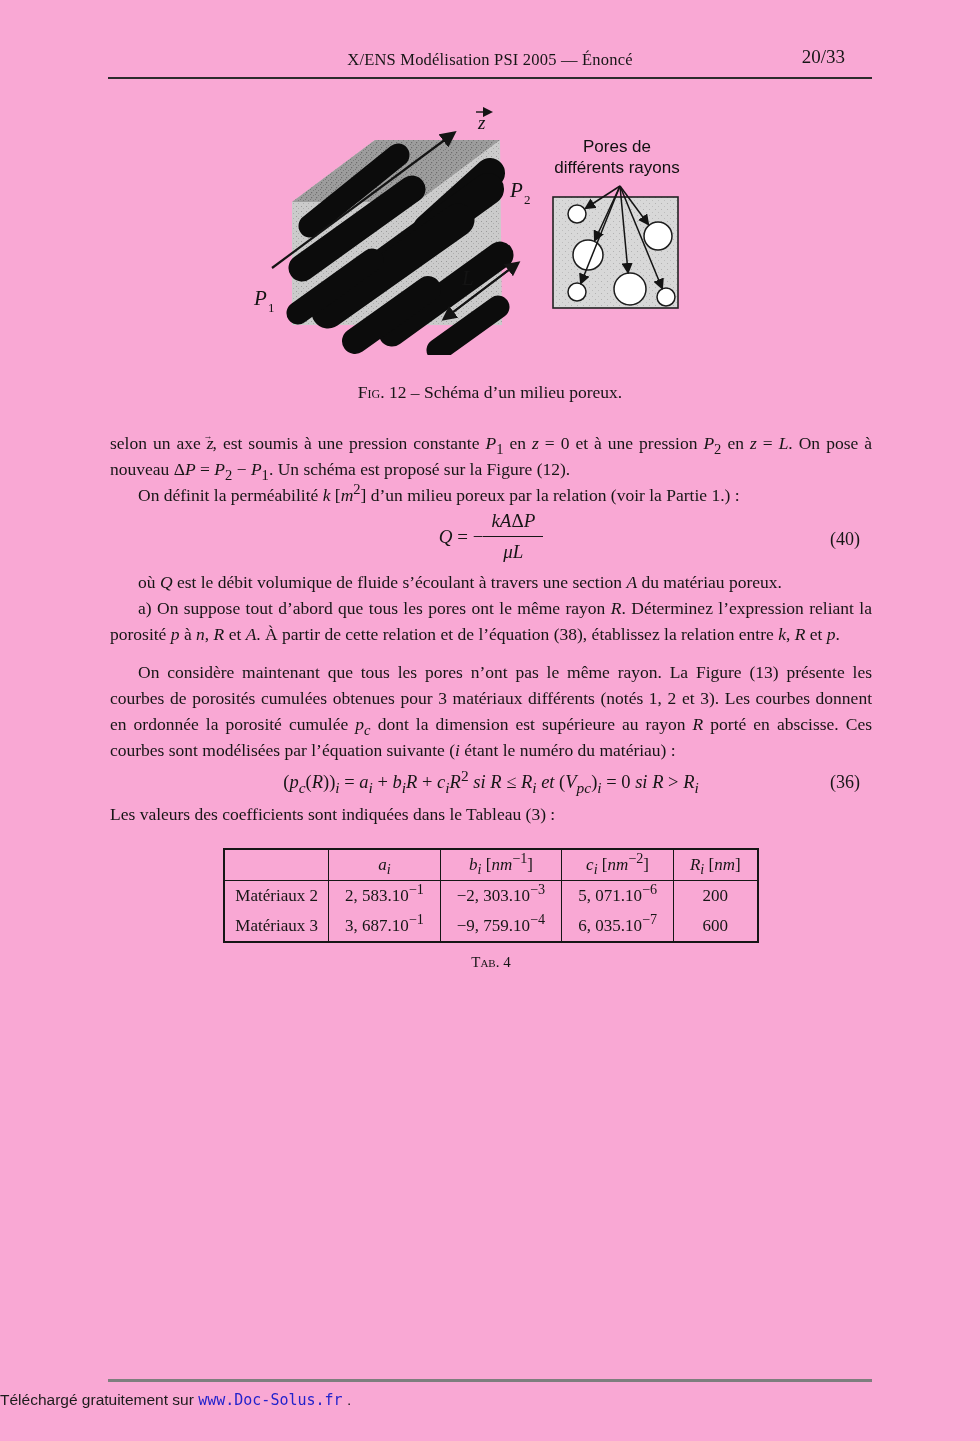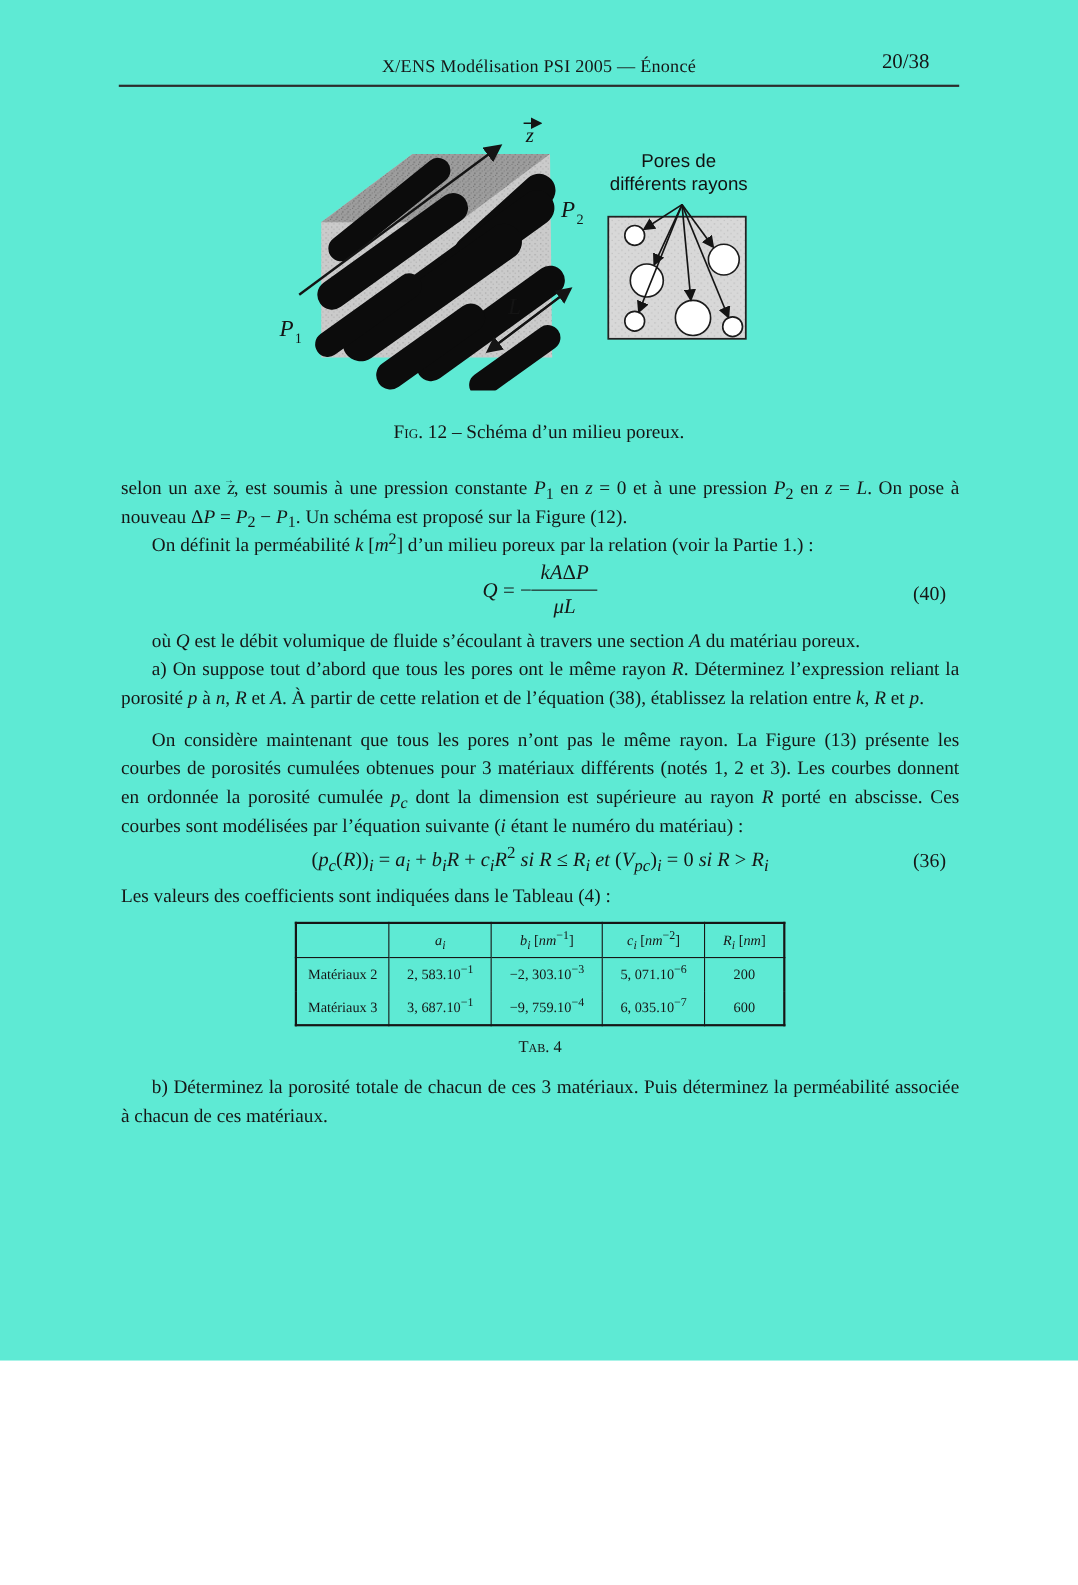--- a/index.html
+++ b/index.html
@@ -1,20 +1,20 @@
 <!DOCTYPE html>
 <html><head>
 <meta charset="utf-8">
 <style>
   * { box-sizing: border-box; }
   html,body { margin:0; padding:0; background:#ffffff; }
   .page {
     position: relative;
-    width: 980px; height: 1237px;
-    background: #5eead4;
+    width: 980px; height: 1441px;
+    background: #f9a8d4;
     font-family: "Liberation Serif", serif;
     color: #161616;
     overflow: hidden;
   }
   
   .header-title {
     position: absolute; top: 50px; left: 0; width: 100%;
     text-align: center; font-size: 16.5px; letter-spacing: .2px;
   }
   .page-number { position: absolute; top: 46px; right: 135px; font-size: 19px; }
@@ -43,22 +43,22 @@
   .eq-41 { margin: 6px 0; font-size: 18.5px; }
   .eq-number {
     position: absolute; right: 12px; top: 50%;
     transform: translateY(-50%); font-size: 18px;
   }
   .frac { display: inline-block; vertical-align: middle; text-align: center; margin-top: -4px; }
   .frac .num { display: block; padding: 0 8px 2px; border-bottom: 1.6px solid #161616; }
   .frac .den { display: block; padding: 2px 8px 0; }
   
   table.coef {
-    margin: 11px auto 0; border-collapse: collapse;
-    font-size: 13px; border: 2px solid #161616;
+    margin: 21px auto 0; border-collapse: collapse;
+    font-size: 17px; border: 2px solid #161616;
   }
   .coef th, .coef td {
     border-left: 1.6px solid #161616;
     padding: 2px 16px; text-align: center; font-weight: normal;
     white-space: nowrap; height: 26px;
   }
   .coef th:first-child, .coef td:first-child { border-left: none; text-align: left; padding: 2px 10px; }
   .coef thead th { border-bottom: 1.6px solid #161616; }
   .tab-caption { text-align: center; margin-top: 6px; font-size: 15px; }
   
@@ -68,21 +68,21 @@
     font-family: "Liberation Sans", sans-serif; font-size: 15.5px; color: #1c1c1c;
   }
   .footer .url { font-family: "DejaVu Sans Mono", monospace; font-size: 15px; color: #2222cc; }
 </style>
 </head>
 <body>
 
 <div class="page">
 
   <div class="header-title">X/ENS Modélisation PSI 2005 — Énoncé</div>
-  <div class="page-number">20/38</div>
+  <div class="page-number">20/33</div>
   <div class="header-rule"></div>
 
   <svg class="figure-svg" width="480" height="250" viewBox="0 0 480 250">
     <defs>
       <marker id="ah" viewBox="0 0 10 10" refX="8" refY="5" markerWidth="7.5" markerHeight="7.5" orient="auto">
         <path d="M0,0 L10,5 L0,10 z" fill="#141414"></path>
       </marker>
       <pattern id="speckLight" width="5" height="5" patternUnits="userSpaceOnUse">
         <rect width="5" height="5" fill="#cbcbcb"></rect>
         <rect x="1" y="1" width="1" height="1" fill="#9a9a9a"></rect>
@@ -177,21 +177,21 @@
 
     <p class="indent">où <i>Q</i> est le débit volumique de fluide s’écoulant à travers une section <i>A</i> du matériau poreux.</p>
     <p class="indent">a) On suppose tout d’abord que tous les pores ont le même rayon <i>R</i>. Déterminez l’expression reliant la porosité <i>p</i> à <i>n</i>, <i>R</i> et <i>A</i>. À partir de cette relation et de l’équation (38), établissez la relation entre <i>k</i>, <i>R</i> et <i>p</i>.</p>
     <p class="indent par-gap-12">On considère maintenant que tous les pores n’ont pas le même rayon. La Figure (13) présente les courbes de porosités cumulées obtenues pour 3 matériaux différents (notés 1, 2 et 3). Les courbes donnent en ordonnée la porosité cumulée <i>p<sub>c</sub></i> dont la dimension est supérieure au rayon <i>R</i> porté en abscisse. Ces courbes sont modélisées par l’équation suivante (<i>i</i> étant le numéro du matériau) :</p>
 
     <div class="equation eq-41">
       <span>(<i>p<sub>c</sub></i>(<i>R</i>))<sub><i>i</i></sub> = <i>a<sub>i</sub></i> + <i>b<sub>i</sub></i><i>R</i> + <i>c<sub>i</sub></i><i>R</i><sup>2</sup> <i>si</i> <i>R</i> ≤ <i>R<sub>i</sub></i> <i>et</i> (<i>V<sub>pc</sub></i>)<sub><i>i</i></sub> = 0 <i>si</i> <i>R</i> &gt; <i>R<sub>i</sub></i></span>
       <span class="eq-number">(36)</span>
     </div>
 
-    <p>Les valeurs des coefficients sont indiquées dans le Tableau (4) :</p>
+    <p>Les valeurs des coefficients sont indiquées dans le Tableau (3) :</p>
 
     <table class="coef">
       <thead>
         <tr>
           <th></th>
           <th><i>a<sub>i</sub></i></th>
           <th><i>b<sub>i</sub></i> [<i>nm</i><sup>−1</sup>]</th>
           <th><i>c<sub>i</sub></i> [<i>nm</i><sup>−2</sup>]</th>
           <th><i>R<sub>i</sub></i> [<i>nm</i>]</th>
         </tr>
@@ -211,21 +211,20 @@
           <td>6, 035.10<sup>−7</sup></td>
           <td>600</td>
         </tr>
       </tbody>
     </table>
 
     <div class="tab-caption">
       <span class="smallcaps">Tab.</span><span> 4</span>
     </div>
 
-    <p class="indent par-gap-10">b) Déterminez la porosité totale de chacun de ces 3 matériaux. Puis déterminez la perméabilité associée à chacun de ces matériaux.</p>
   </div>
 
   <div class="footer-rule"></div>
   <div class="footer">
     <span>Téléchargé gratuitement sur </span><span class="url">www.Doc-Solus.fr</span><span> .</span>
   </div>
 
 </div>
 
 </body></html>

